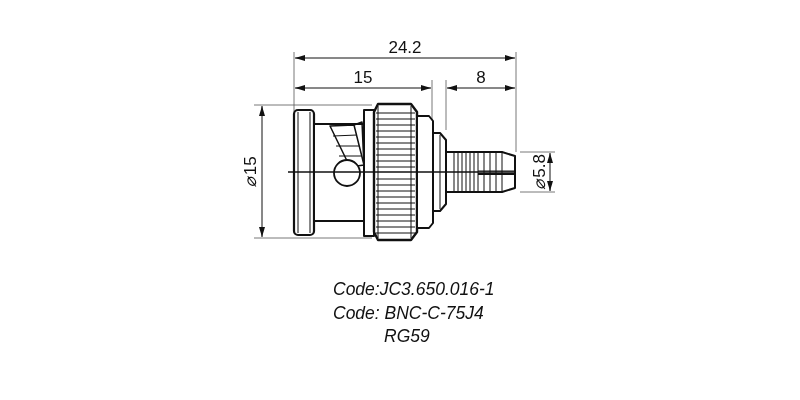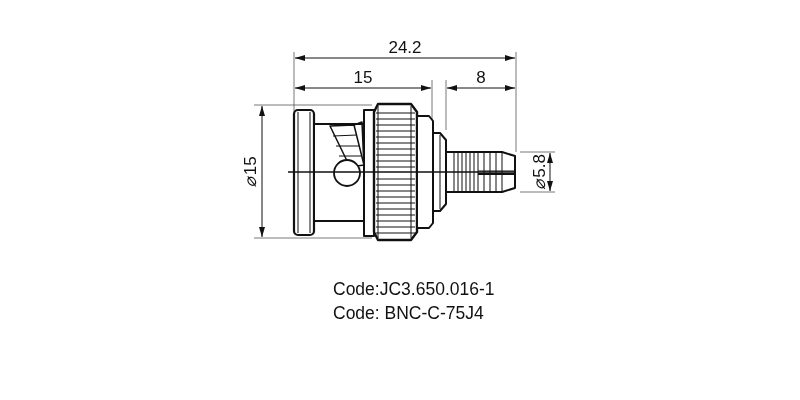--- a/index.html
+++ b/index.html
@@ -1,19 +1,19 @@
 <!DOCTYPE html>
 <html><head>
   <meta charset="utf-8">
   <style>
     html, body { margin: 0; padding: 0; background: #ffffff; }
     body { width: 800px; height: 400px; position: relative; overflow: hidden; font-family: "Liberation Sans", "DejaVu Sans", sans-serif; }
     #drawing { position: absolute; left: 0; top: 0; }
     .dim-text { font-family: "Liberation Sans", sans-serif; font-size: 17px; fill: #111; }
-    .spec { position: absolute; left: 333px; top: 278px; font-size: 17.5px; line-height: 23.5px; color: #111; }
+    .spec { position: absolute; left: 333px; top: 278px; font-size: 17.5px; line-height: 23.5px; color: #111; font-style: italic; }
     .spec div { white-space: pre; }
     .spec .indent { padding-left: 51px; }
   </style>
 </head>
 <body>
 
 <svg id="drawing" width="800" height="400" viewBox="0 0 800 400" xmlns="http://www.w3.org/2000/svg">
   <defs>
     <marker id="arr" viewBox="0 0 10 6" refX="10" refY="3" markerWidth="10" markerHeight="6" orient="auto-start-reverse">
       <path d="M0,0 L10,3 L0,6 z" fill="#111"></path>
@@ -114,13 +114,14 @@
     <line x1="478" y1="174" x2="516" y2="174" stroke-width="2"></line>
     <line x1="478" y1="171" x2="516" y2="171" stroke-width="1"></line>
   </g>
 
   <line x1="288" y1="172" x2="516" y2="172" stroke="#111" stroke-width="1.6"></line>
 </svg>
 
 <div class="spec">
   <div>Code:JC3.650.016-1</div>
   <div>Code: BNC-C-75J4</div>
+  <div class="indent">RG59</div>
 </div>
 
 </body></html>

